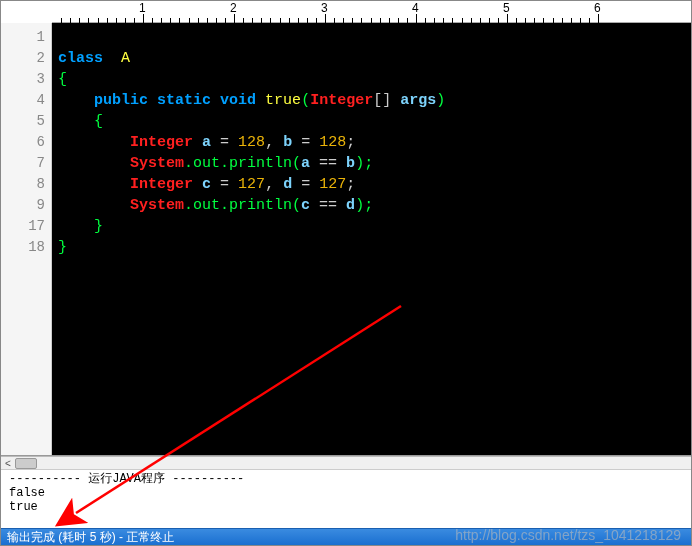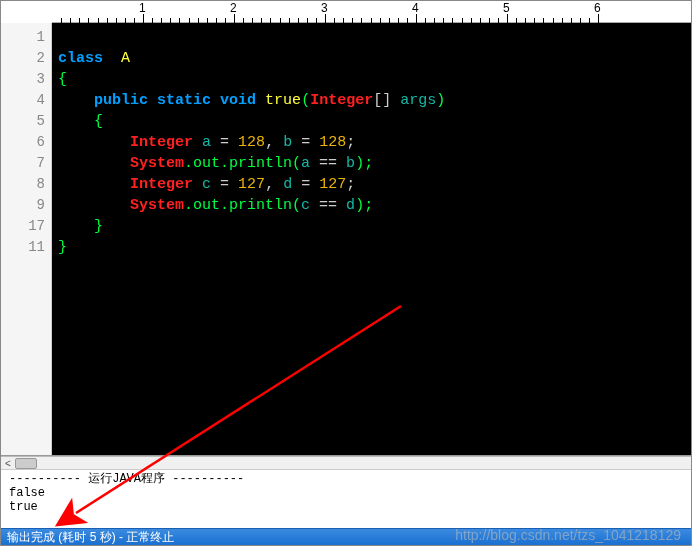--- a/index.html
+++ b/index.html
@@ -46,21 +46,21 @@
     padding: 4px 0 0 6px;
     line-height:21px;
     font-size:15px;
     white-space: pre;
     position:relative;
   }
   .kw { color:#00a0ff; font-weight:bold; }
   .cls { color:#ffff40; }
   .brace { color:#00ff40; }
   .type { color:#ff2020; font-weight:bold; }
-  .id { color:#14b8a6; }
+  .id { color:#7dd3fc;font-weight:bold; }
   .num { color:#eab308; }
   .op { color:#cccccc; }
   .str { color:#00ff40; }
 
   .hscroll {
     height: 13px; background:#f0f0f0;
     border-top:1px solid #bbb;
     display:flex; align-items:center;
   }
   .hscroll .arrow {
@@ -188,21 +188,21 @@
       <div>1</div>
       <div>2</div>
       <div>3</div>
       <div>4</div>
       <div>5</div>
       <div>6</div>
       <div>7</div>
       <div>8</div>
       <div>9</div>
       <div>17</div>
-      <div>11</div>
+      <div>18</div>
     </div>
   <div class="code">
 <span class="kw">class</span>  <span class="cls">A</span>
 <span class="brace">{</span>
     <span class="kw">public</span> <span class="kw">static</span> <span class="kw">void</span> <span class="cls">true</span><span class="brace">(</span><span class="type">Integer</span><span class="op">[]</span> <span class="id">args</span><span class="brace">)</span>
     <span class="brace">{</span>
         <span class="type">Integer</span> <span class="id">a</span> <span class="op">=</span> <span class="num">128</span><span class="op">,</span> <span class="id">b</span> <span class="op">=</span> <span class="num">128</span><span class="op">;</span>
         <span class="type">System</span><span class="str">.out.</span><span class="str">println</span><span class="brace">(</span><span class="id">a</span><span class="op"> == </span><span class="id">b</span><span class="brace">);</span>
         <span class="type">Integer</span> <span class="id">c</span> <span class="op">=</span> <span class="num">127</span><span class="op">,</span> <span class="id">d</span> <span class="op">=</span> <span class="num">127</span><span class="op">;</span>
         <span class="type">System</span><span class="str">.out.</span><span class="str">println</span><span class="brace">(</span><span class="id">c</span><span class="op"> == </span><span class="id">d</span><span class="brace">);</span>

